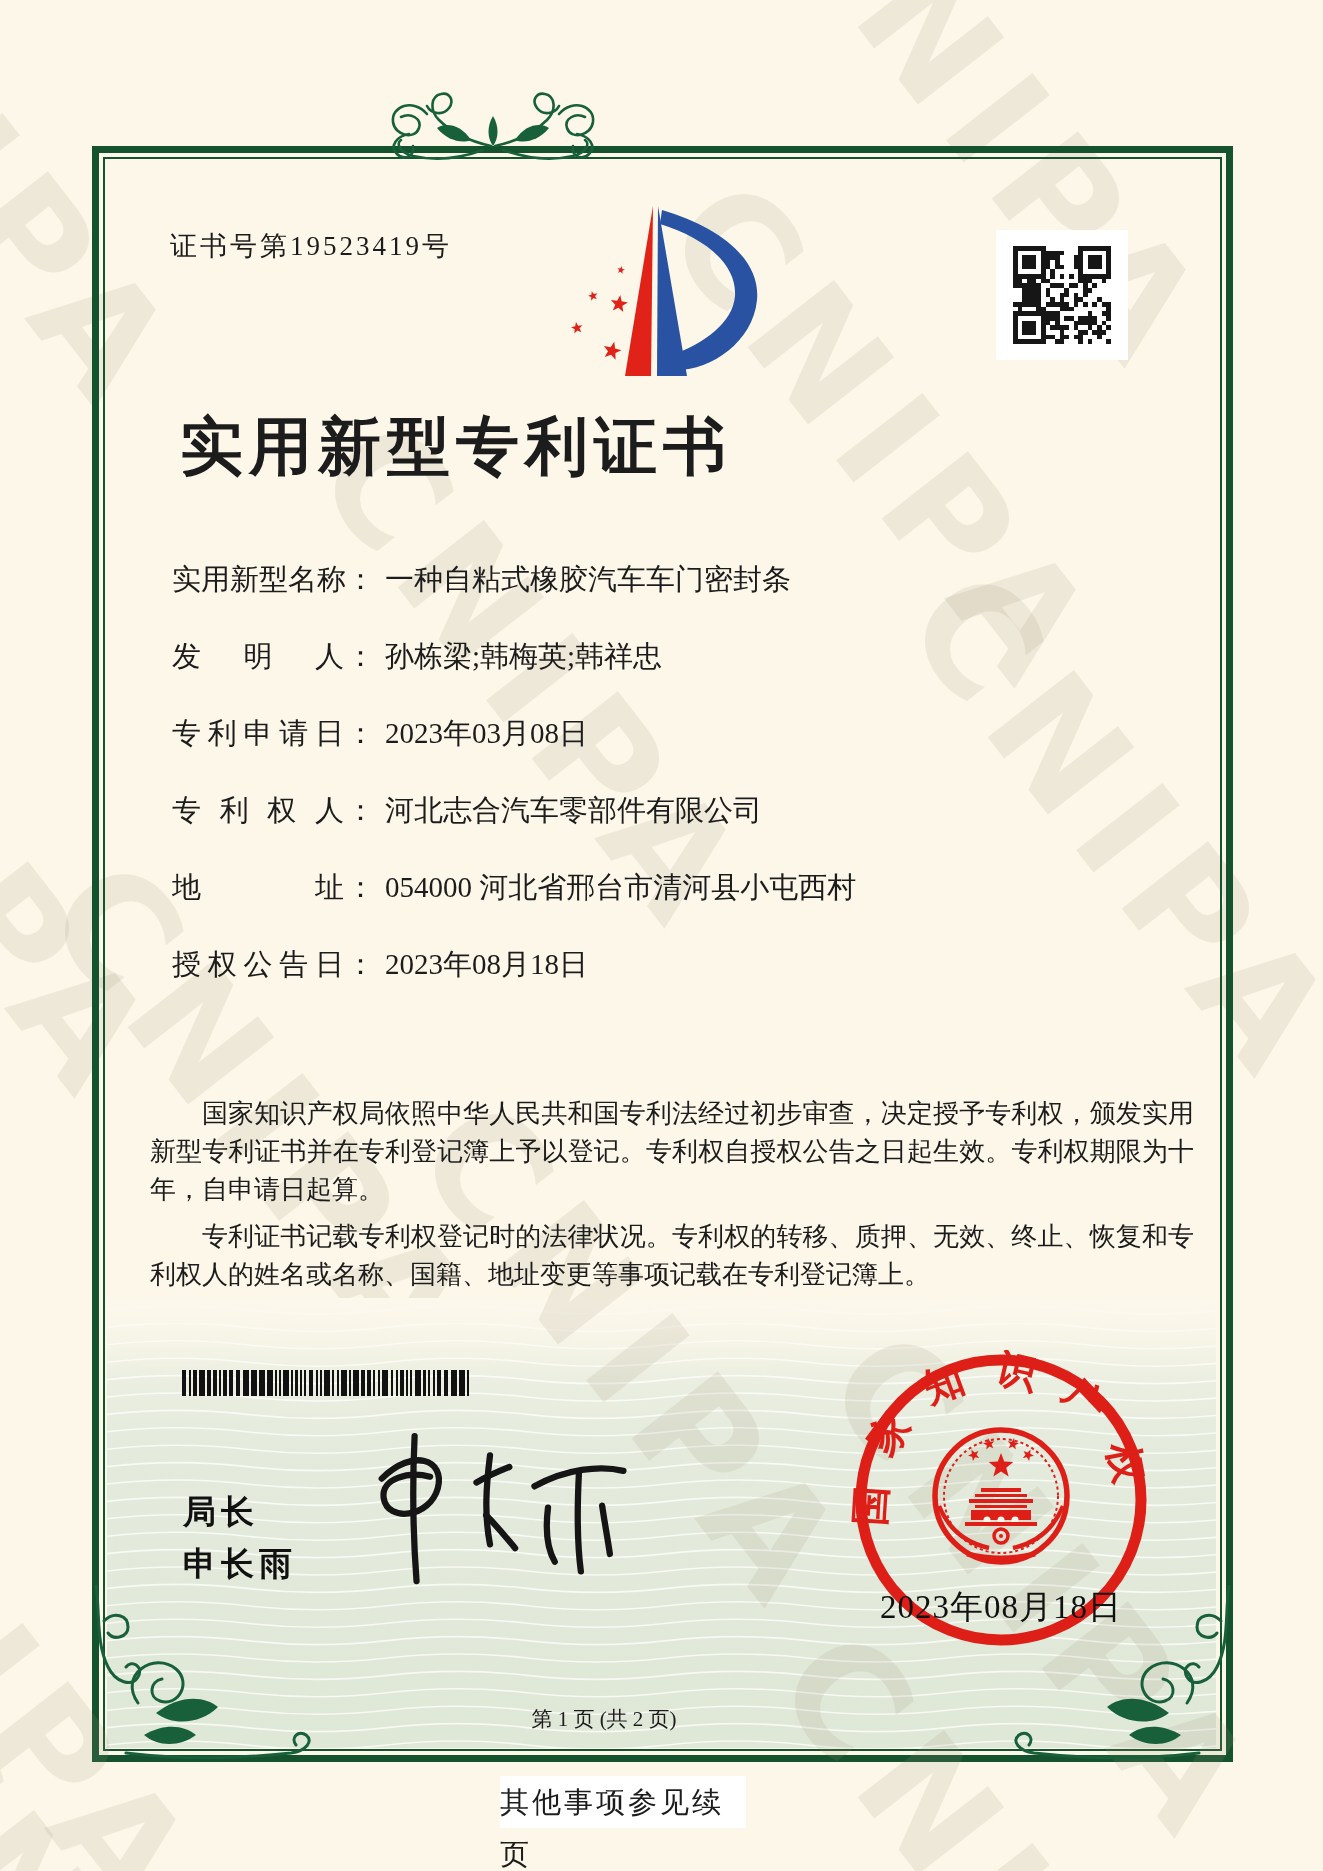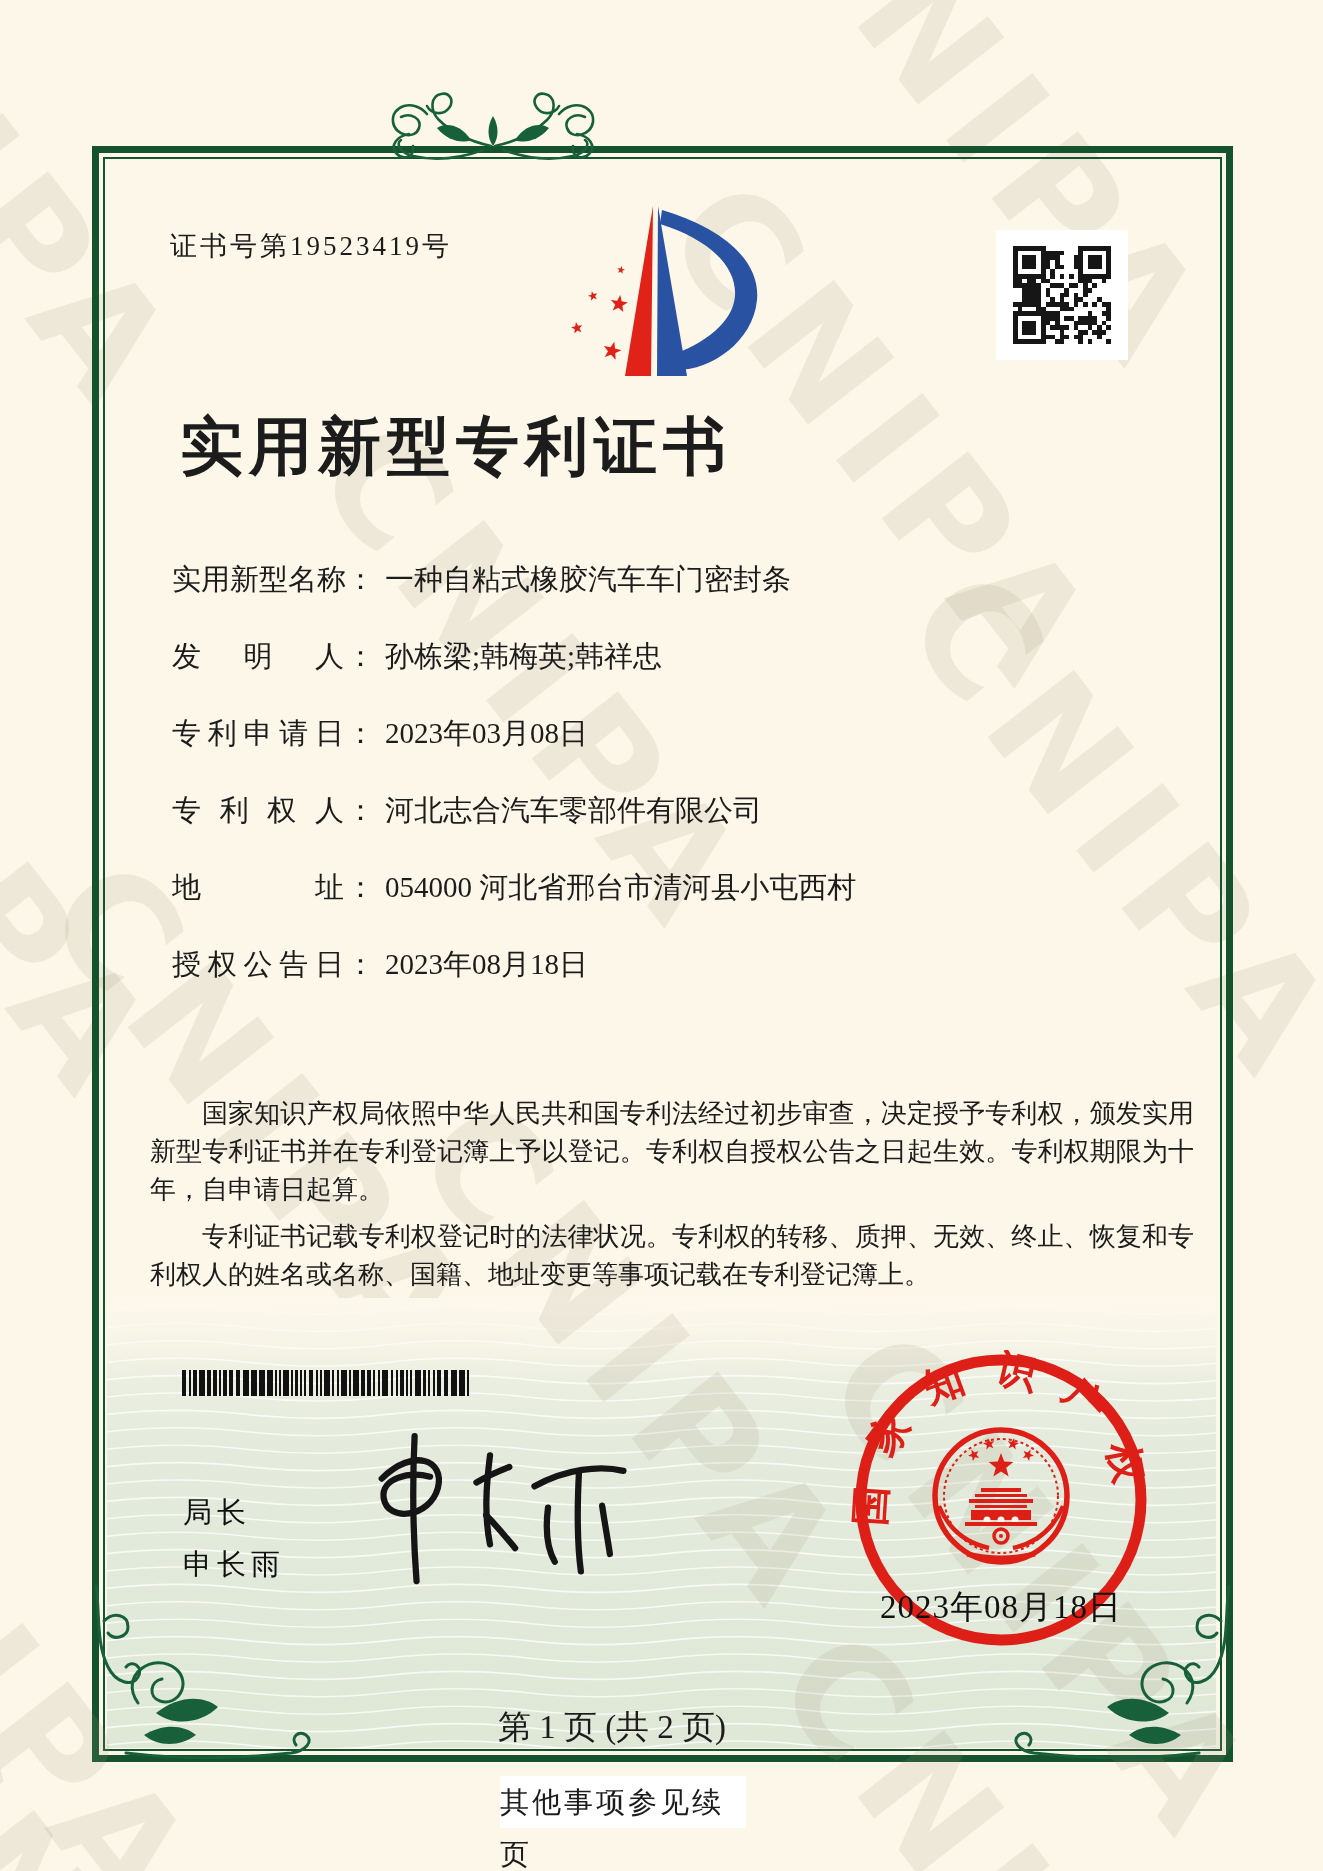--- a/index.html
+++ b/index.html
@@ -37,24 +37,24 @@
   .colon{display:inline-block;padding:0 10px 0 2px}
   .grant-no{position:absolute;left:492px;top:0}
 
   
   .paras{position:absolute;left:150px;top:1086px;width:1044px;font-size:26px;line-height:38px;text-align:justify}
   .paras p{margin:9px 0 9px;text-indent:2em}
 
   
   .barcode{position:absolute;left:182px;top:1370px}
   .signer{position:absolute;left:183px;top:1486px;font-family:"Liberation Sans","DejaVu Sans",sans-serif;
-          font-weight:normal;font-size:29px;letter-spacing:5px;line-height:52px;color:#111}
+          font-weight:bold;font-size:33px;letter-spacing:5px;line-height:52px;color:#111}
   .signature{position:absolute;left:345px;top:1418px}
   .seal{position:absolute;left:845px;top:1350px}
-  .page-footer{position:absolute;left:292px;top:1705px;width:640px;text-align:center;font-size:33px}
+  .page-footer{position:absolute;left:284px;top:1705px;width:640px;text-align:center;font-size:21px}
   .cont-note{position:absolute;left:500px;top:1776px;width:246px;height:52px;background:#fff;
              text-align:left;line-height:52px;font-size:29px;letter-spacing:3px}
 
   
   .ornament-top{position:absolute;left:383px;top:84px}
   .corner{position:absolute;top:1585px}
   .corner.left{left:86px}
   .corner.right{left:989px;transform:scaleX(-1)}
 </style>
 </head>

